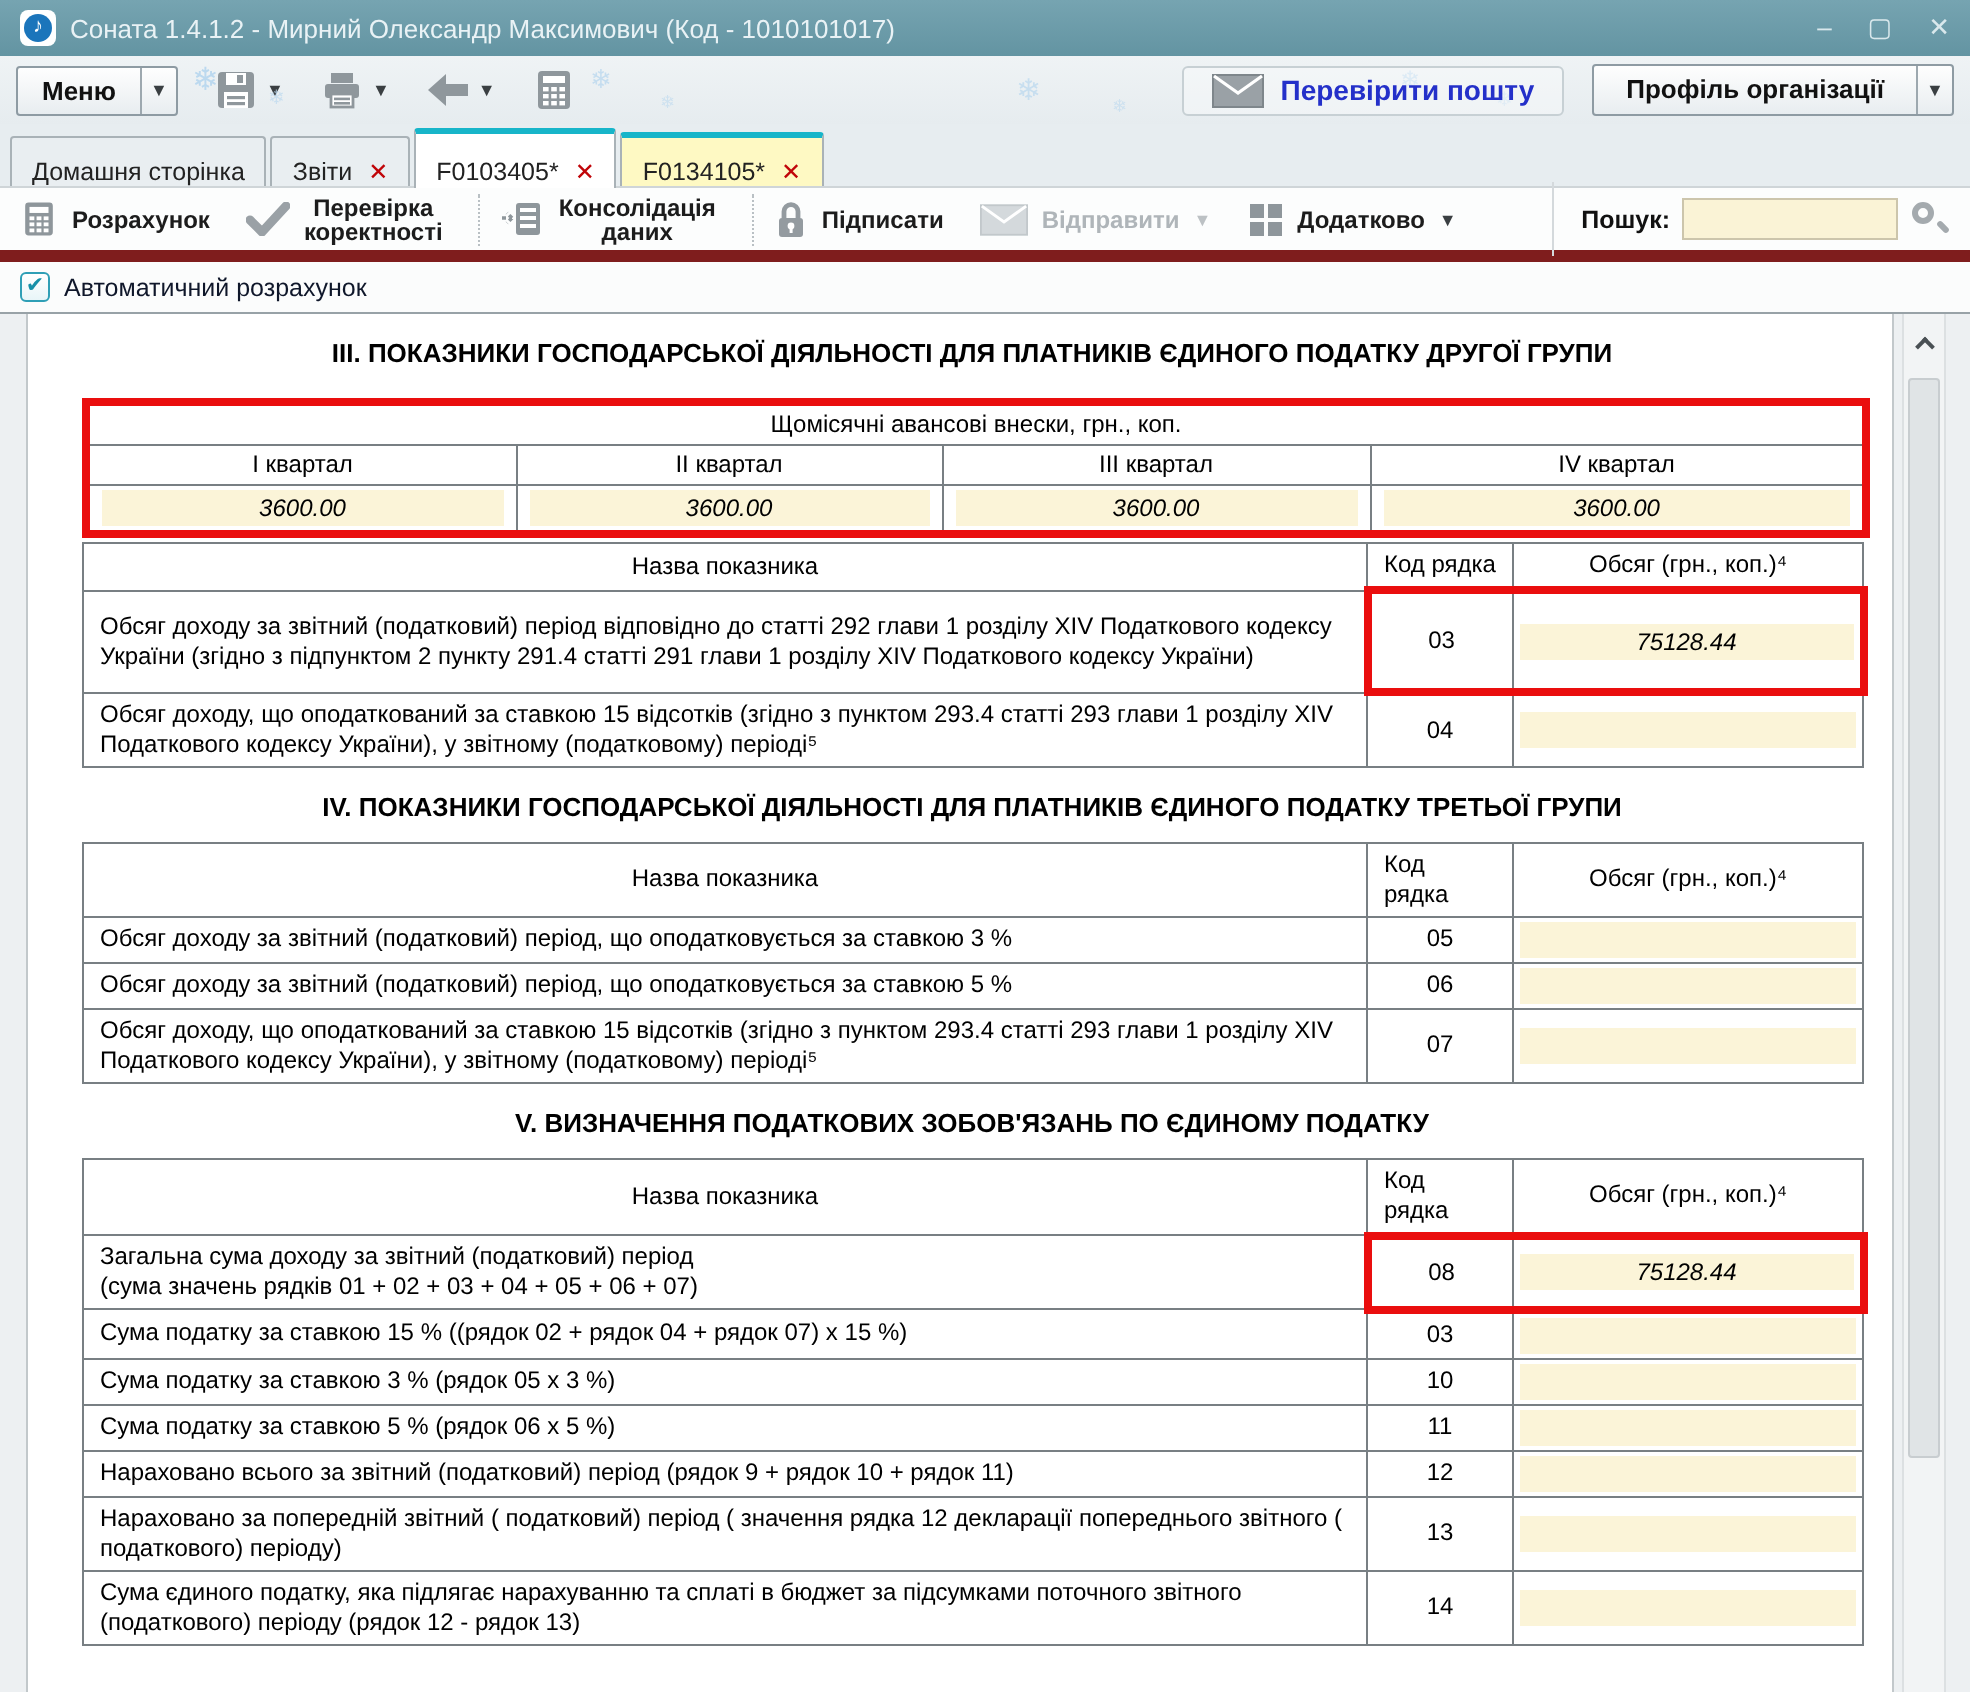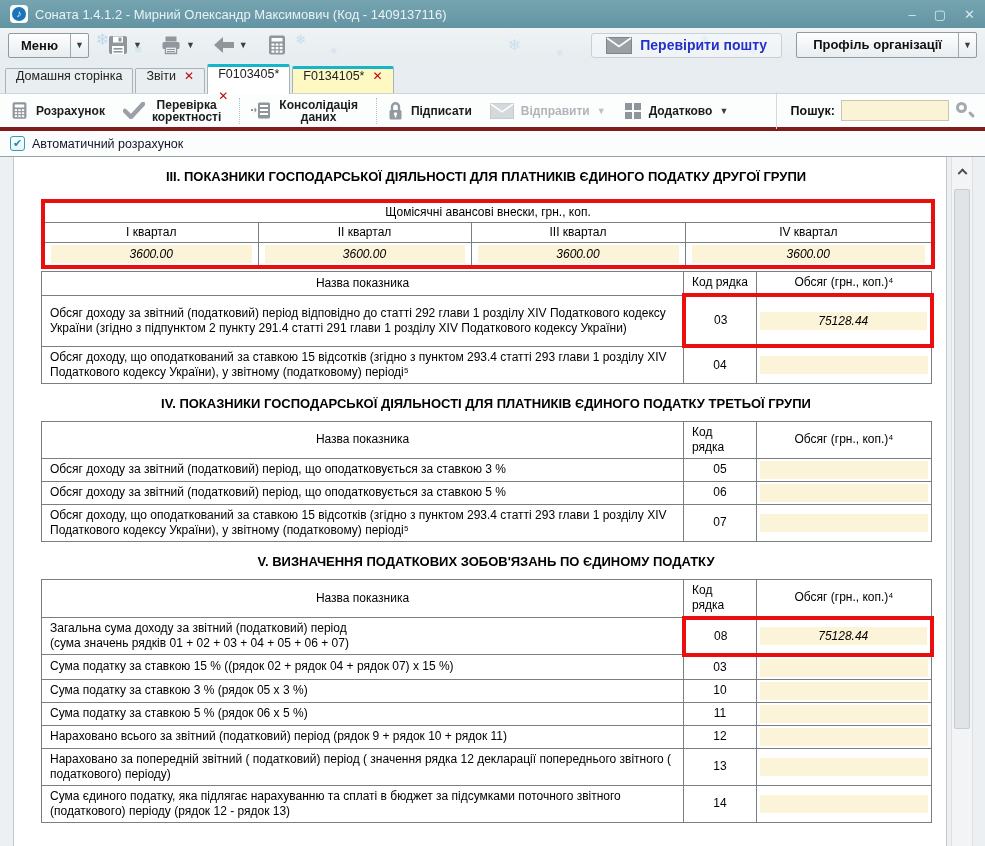--- a/index.html
+++ b/index.html
@@ -26,26 +26,26 @@
   .tb-icon{width:26px;height:26px;display:flex;align-items:center;justify-content:center;}
   .tb-arrow{font-size:9px;color:#3A3F42;margin-left:2px;}
   .toolbar-right{margin-left:auto;display:flex;align-items:center;gap:14px;z-index:2;}
   .mail-btn{display:flex;align-items:center;gap:8px;padding:3px 14px;border:1px solid #C7D0D4;border-radius:3px;background:rgba(255,255,255,0.35);}
   .mail-btn .lbl{font-weight:bold;font-size:14px;color:#2430C9;}
   .btn-profile{display:flex;height:26px;border:1px solid #8E9BA3;border-radius:2px;background:linear-gradient(#FEFEFE,#E8EDF0);overflow:hidden;}
   .btn-profile .p-main{padding:0 16px;font-weight:bold;font-size:13px;line-height:24px;color:#111;}
   .btn-profile .p-arrow{width:18px;border-left:1px solid #9DA8AF;text-align:center;line-height:24px;font-size:9px;color:#3A3F42;}
   
   .tabbar{height:32px;background:#E7EDF0;display:flex;align-items:flex-end;padding-left:5px;border-bottom:1px solid #CUD;border-bottom:1px solid #CFD5D8;}
-  .tab{display:flex;align-items:flex-start;gap:8px;padding:0 10px;font-size:12.5px;color:#222;border:1px solid #A9B2B7;border-bottom:none;border-radius:2px 2px 0 0;margin-right:2px;height:25px;background:#E9EEF1;}
+  .tab{display:flex;align-items:flex-end;gap:8px;padding:0 10px;font-size:12.5px;color:#222;border:1px solid #A9B2B7;border-bottom:none;border-radius:2px 2px 0 0;margin-right:2px;height:25px;background:#E9EEF1;}
   .tab .x{color:#C00509;font-weight:bold;font-size:12px;}
-  .tab.active{height:30px;background:#FFFFFF;border-top:3px solid #17B5C9;margin-bottom:-1px;padding-bottom:1px;flex-direction:column;}
+  .tab.active{height:30px;background:#FFFFFF;border-top:3px solid #17B5C9;margin-bottom:-1px;padding-bottom:1px;}
   .tab.teal{height:27px;background:#fef9c3;border-top:3px solid #17B5C9;}
   
-  .ribbon{height:37px;background:#FCFDFD;border-bottom:4px solid #7f1d1d;display:flex;align-items:center;padding:0 10px;}
+  .ribbon{height:37px;background:#FCFDFD;border-bottom:6px solid #7f1d1d;display:flex;align-items:center;padding:0 10px;}
   .ritem{display:flex;align-items:center;gap:7px;margin-right:18px;font-weight:bold;font-size:12px;color:#1C1C1C;white-space:nowrap;}
   .rlbl2{display:flex;flex-direction:column;line-height:12px;text-align:center;}
   .ritem.disabled{color:#AFB5B9;}
   .rsep{width:1px;height:26px;border-left:1px dotted #B9C0C4;margin:0 10px 0 0;}
   .rarrow{font-size:9px;color:#3A3F42;}
   .ritem.disabled .rarrow{color:#BCC1C4;}
   .search-wrap{margin-left:auto;display:flex;align-items:center;gap:6px;border-left:1px solid #D4D9DC;padding-left:14px;height:37px;}
   .search-lbl{font-weight:bold;font-size:12.5px;}
   .search-input{width:108px;height:21px;background:#FAF3D6;border:1px solid #CCC5AC;font-size:12px;padding:0 4px;outline:none;}
   .mag{position:relative;width:20px;height:20px;}
@@ -85,21 +85,21 @@
   .t2{margin-top:2px;}
   svg{display:block;}
 </style>
 </head>
 <body>
 
 <div class="titlebar">
   <div class="app-icon">
       <div class="circ">♪</div>
     </div>
-  <div class="title-text">Соната 1.4.1.2 - Мирний Олександр Максимович (Код - 1409137116)</div>
+  <div class="title-text">Соната 1.4.1.2 - Мирний Олександр Максимович (Код - 1010101017)</div>
   <div class="win-controls">
     <span>–</span>
     <span>▢</span>
     <span>✕</span>
   </div>
 </div>
 
 <div class="toolbar">
   <span class="flake" style="left:96px;top:2px;font-size:16px;">❄</span>
   <span class="flake" style="left:134px;top:16px;font-size:10px;opacity:.7;">❄</span>

